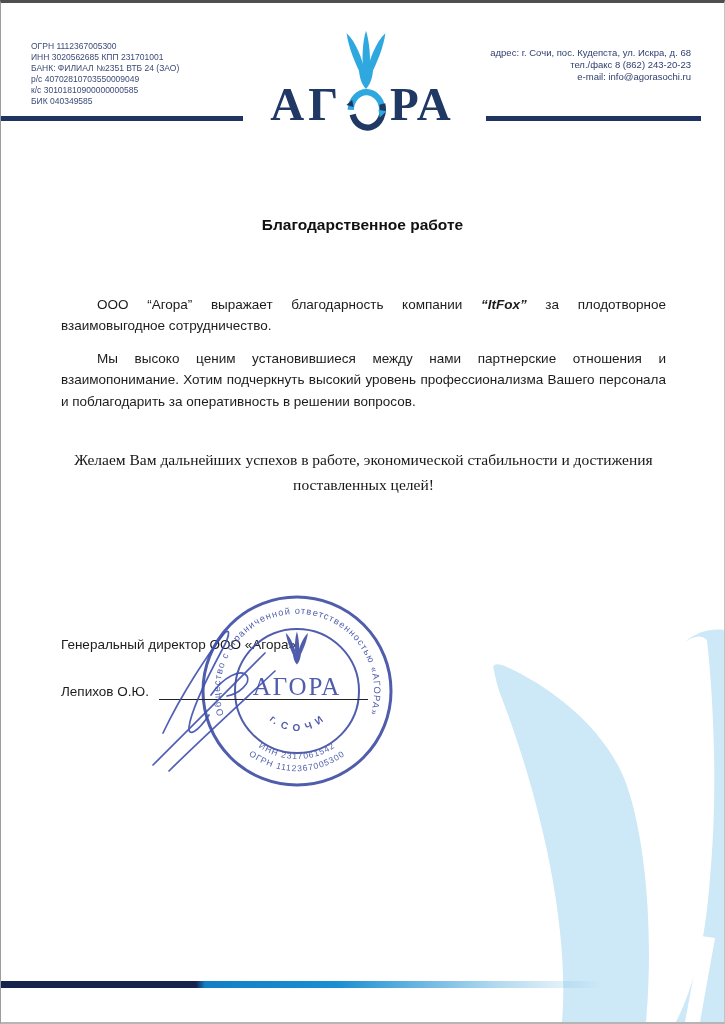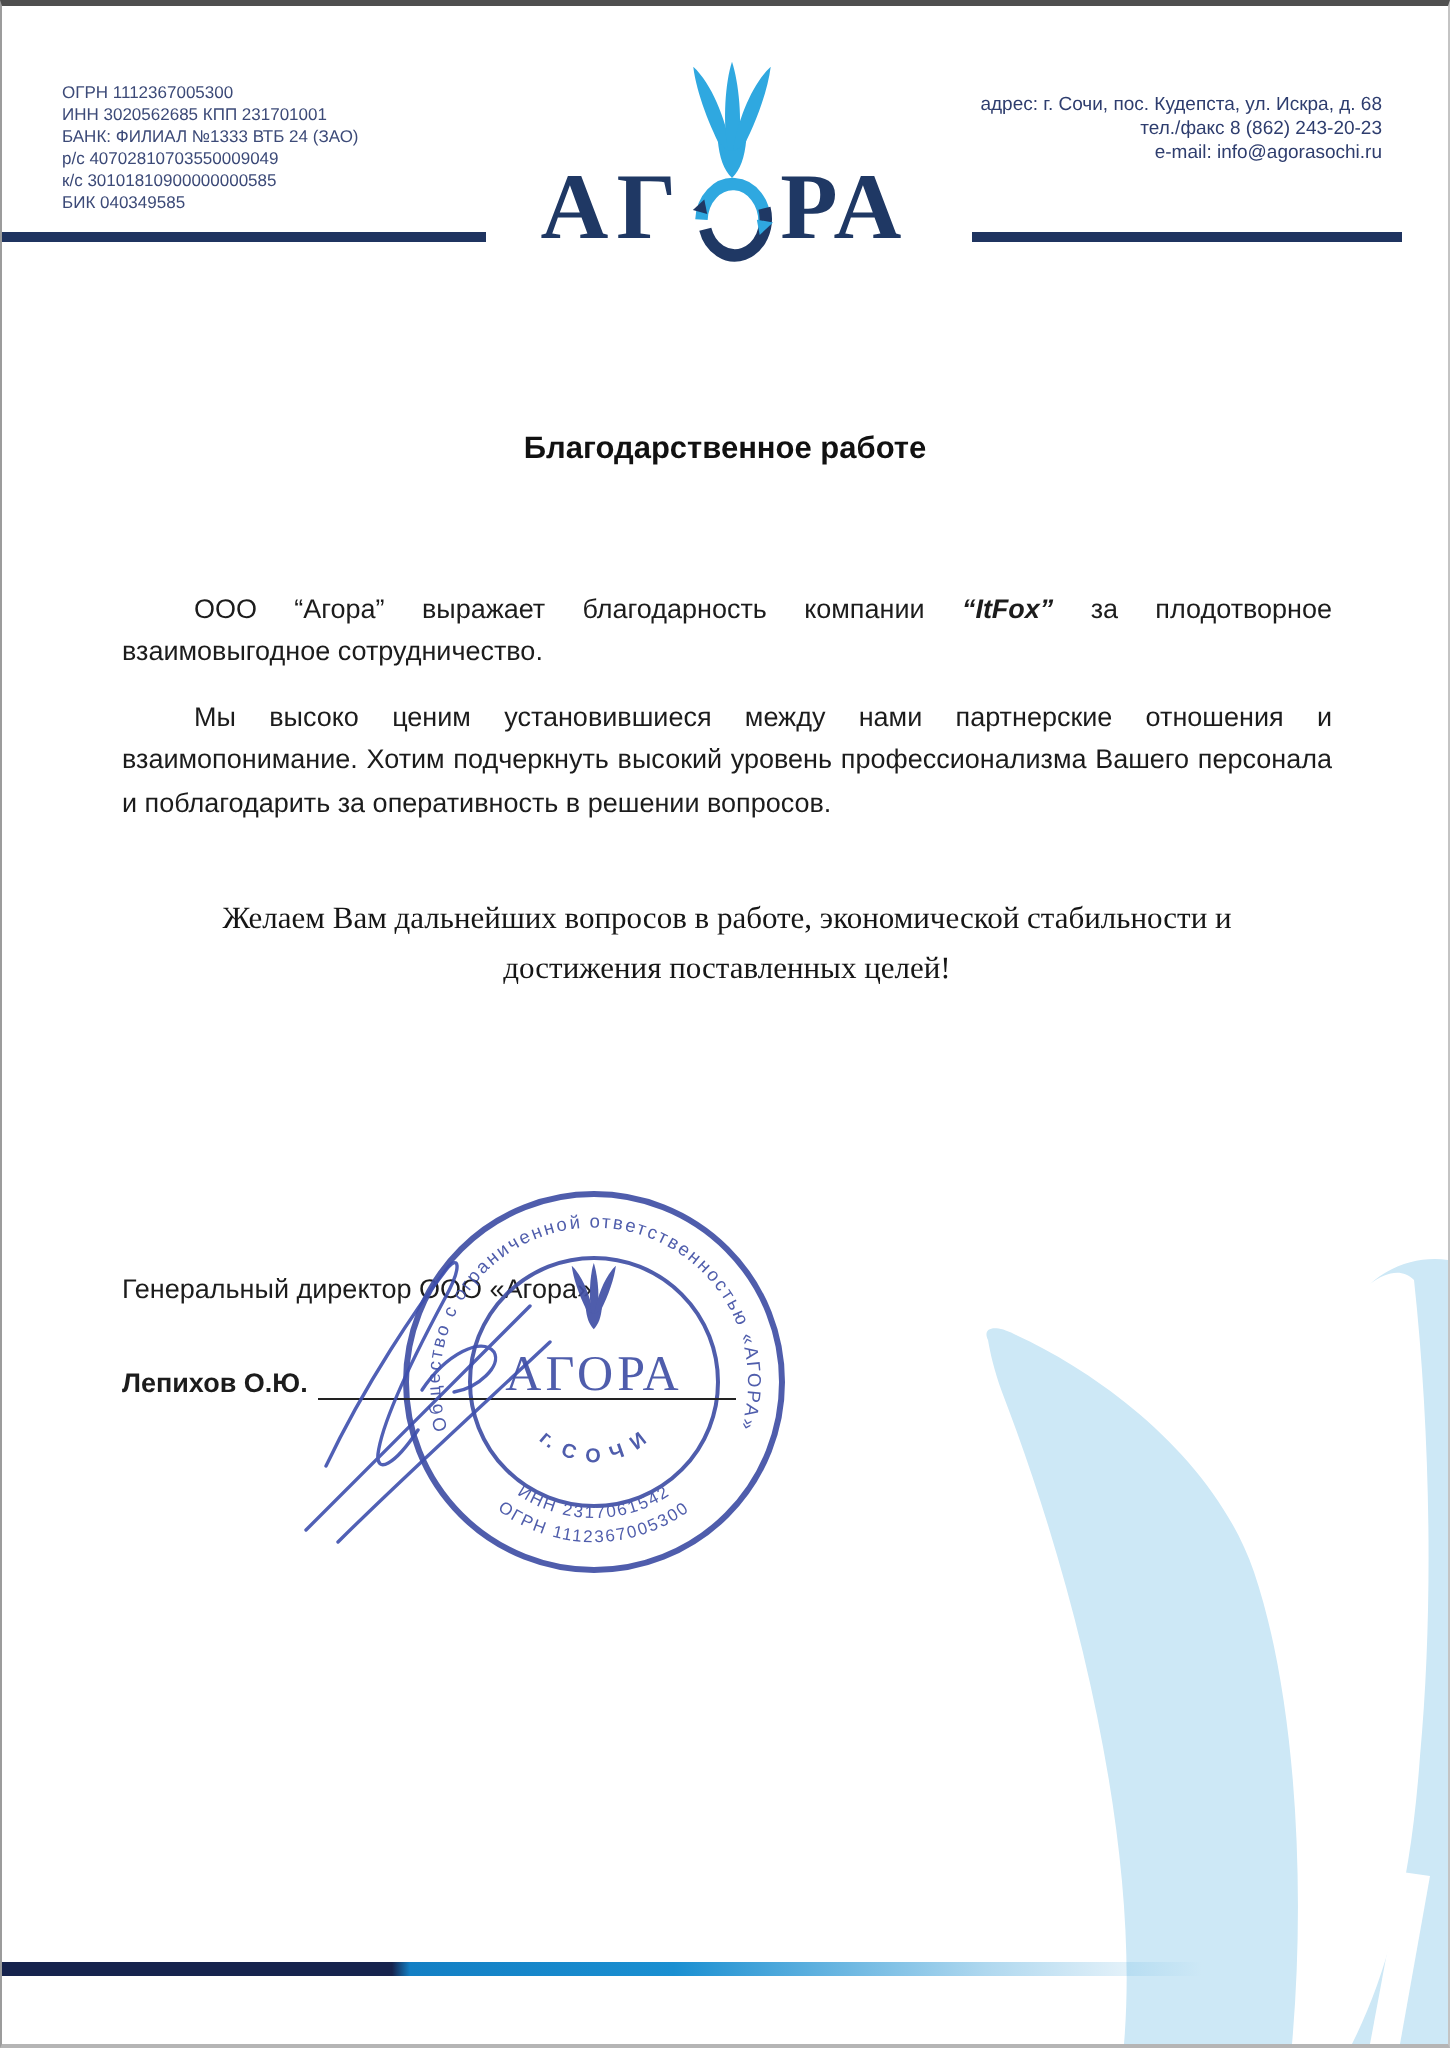--- a/index.html
+++ b/index.html
@@ -31,21 +31,21 @@
          font-size:15.5px;font-weight:bold;color:#111;}
   .para{position:absolute;left:60px;right:58px;font-size:13.5px;line-height:1.6;
         color:#1c1c1c;text-align:justify;text-indent:36px;}
   .p1{top:277px;}
   .p2{top:331px;}
   .bold-i{font-weight:bold;font-style:italic;}
   .wishes{position:absolute;left:70px;right:68px;top:428px;text-align:center;
           font-family:"Liberation Serif",serif;font-size:15.5px;line-height:1.65;color:#161616;}
   
   .sig-position{position:absolute;left:60px;top:634px;font-size:13.5px;color:#1c1c1c;z-index:2;}
-  .sig-name{position:absolute;left:60px;top:681px;font-size:13.5px;color:#1c1c1c;z-index:2;font-weight:bold;}
+  .sig-name{position:absolute;left:60px;top:681px;font-size:13.5px;color:#1c1c1c;z-index:2;}
   .sig-line{position:absolute;left:158px;top:696px;width:209px;height:1.3px;background:#222;z-index:4;}
   .stamp{position:absolute;left:196px;top:588px;z-index:3;opacity:.92;}
   .autograph{position:absolute;left:148px;top:612px;z-index:5;}
   
   .petals{position:absolute;right:0;bottom:0;z-index:0;}
   .bottom-line{position:absolute;left:0;top:978px;width:600px;height:7px;z-index:1;
     background:linear-gradient(to right,#16234d 0%,#16234d 32.5%,#137fc4 34%,#1a8fd1 56%,rgba(26,143,209,.35) 82%,rgba(26,143,209,0) 100%);}
 </style>
 </head>
 <body>
@@ -56,21 +56,21 @@
     <path fill="#cde8f6" d="M45,52 C42,46 48,44 58,49 C100,68 158,110 178,168 C199,230 204,325 197,404 L113,404 C121,310 92,182 52,78 C48,67 46,58 45,52 Z"></path>
     <path fill="#cde8f6" d="M236,24 C244,18 252,16 258,22 C266,96 268,185 261,260 C256,330 243,372 227,404 L275,404 L275,12 C262,10 247,14 236,24 Z"></path>
     <path fill="#ffffff" d="M252,318 L266,320 L251,404 L236,404 Z"></path>
   </svg>
 
   <div class="bottom-line"></div>
 
   <div class="company-details">
     <div>ОГРН 1112367005300</div>
     <div>ИНН 3020562685 КПП 231701001</div>
-    <div>БАНК: ФИЛИАЛ №1333 ВТБ 24 (ЗАО)</div>
+    <div>БАНК: ФИЛИАЛ №2351 ВТБ 24 (ЗАО)</div>
     <div>р/с 40702810703550009049</div>
     <div>к/с 30101810900000000585</div>
     <div>БИК 040349585</div>
   </div>
 
   <div class="contacts">
     <div>адрес: г. Сочи, пос. Кудепста, ул. Искра, д. 68</div>
     <div>тел./факс 8 (862) 243-20-23</div>
     <div>e-mail: info@agorasochi.ru</div>
   </div>
@@ -97,21 +97,21 @@
   </div>
   <div class="hline left"></div>
   <div class="hline right"></div>
 
   <div class="title">Благодарственное работе</div>
 
   <p class="para p2">Мы высоко ценим установившиеся между нами партнерские отношения и взаимопонимание. Хотим подчеркнуть высокий уровень профессионализма Вашего персонала и поблагодарить за оперативность в решении вопросов.</p>
 
   <p class="para p1"><span>ООО “Агора” выражает благодарность компании </span><span class="bold-i">“ItFox”</span><span> за плодотворное взаимовыгодное сотрудничество.</span></p>
 
-  <p class="wishes">Желаем Вам дальнейших вопросов в работе, экономической стабильности и достижения поставленных целей!</p>
+  <p class="wishes">Желаем Вам дальнейших успехов в работе, экономической стабильности и достижения поставленных целей!</p>
 
   <div class="sig-position">Генеральный директор ООО «Агора»</div>
   <div class="sig-name">Лепихов О.Ю.</div>
   <div class="sig-line"></div>
 
   <svg class="stamp" width="200" height="200" viewBox="0 0 200 200">
     <defs>
       <path id="ringPath" d="M 30.2,132.3 A 77,77 0 1 1 169.8,132.3"></path>
       <path id="innPath" d="M 36.1,123.3 A 68,68 0 0 0 163.9,123.3"></path>
       <path id="ogrnPath" d="M 24.8,127.4 A 80,80 0 0 0 175.2,127.4"></path>

